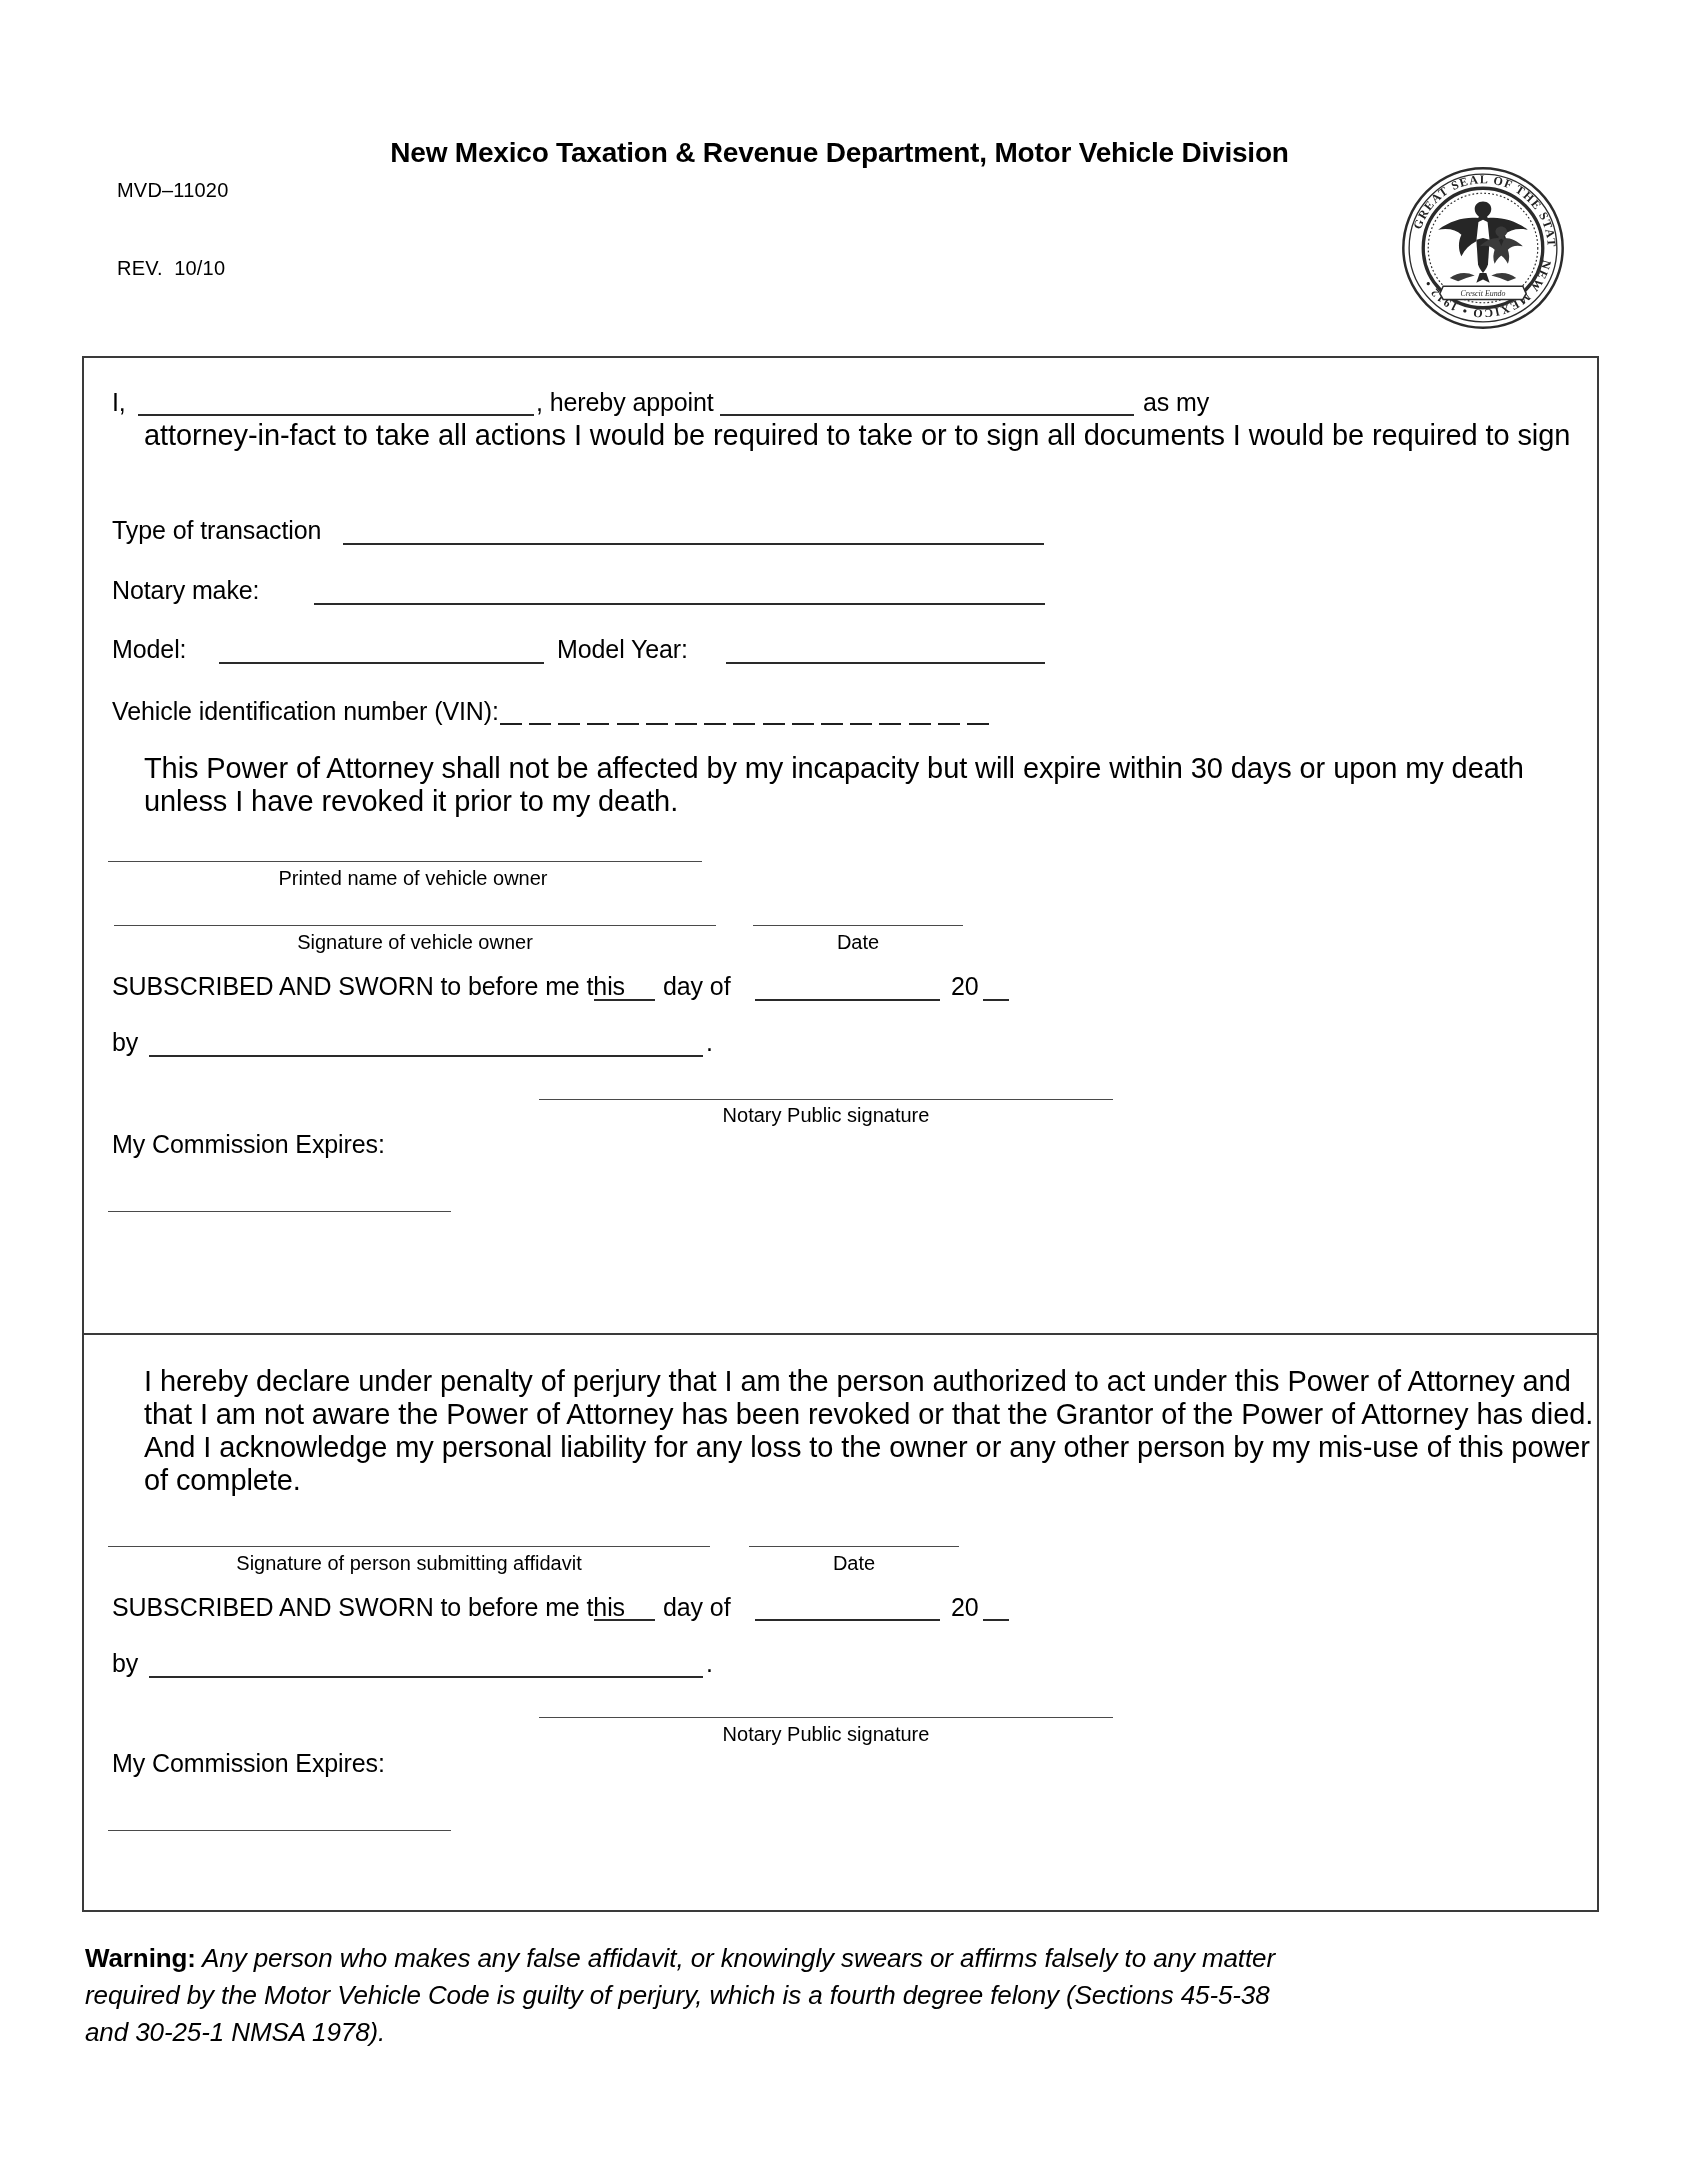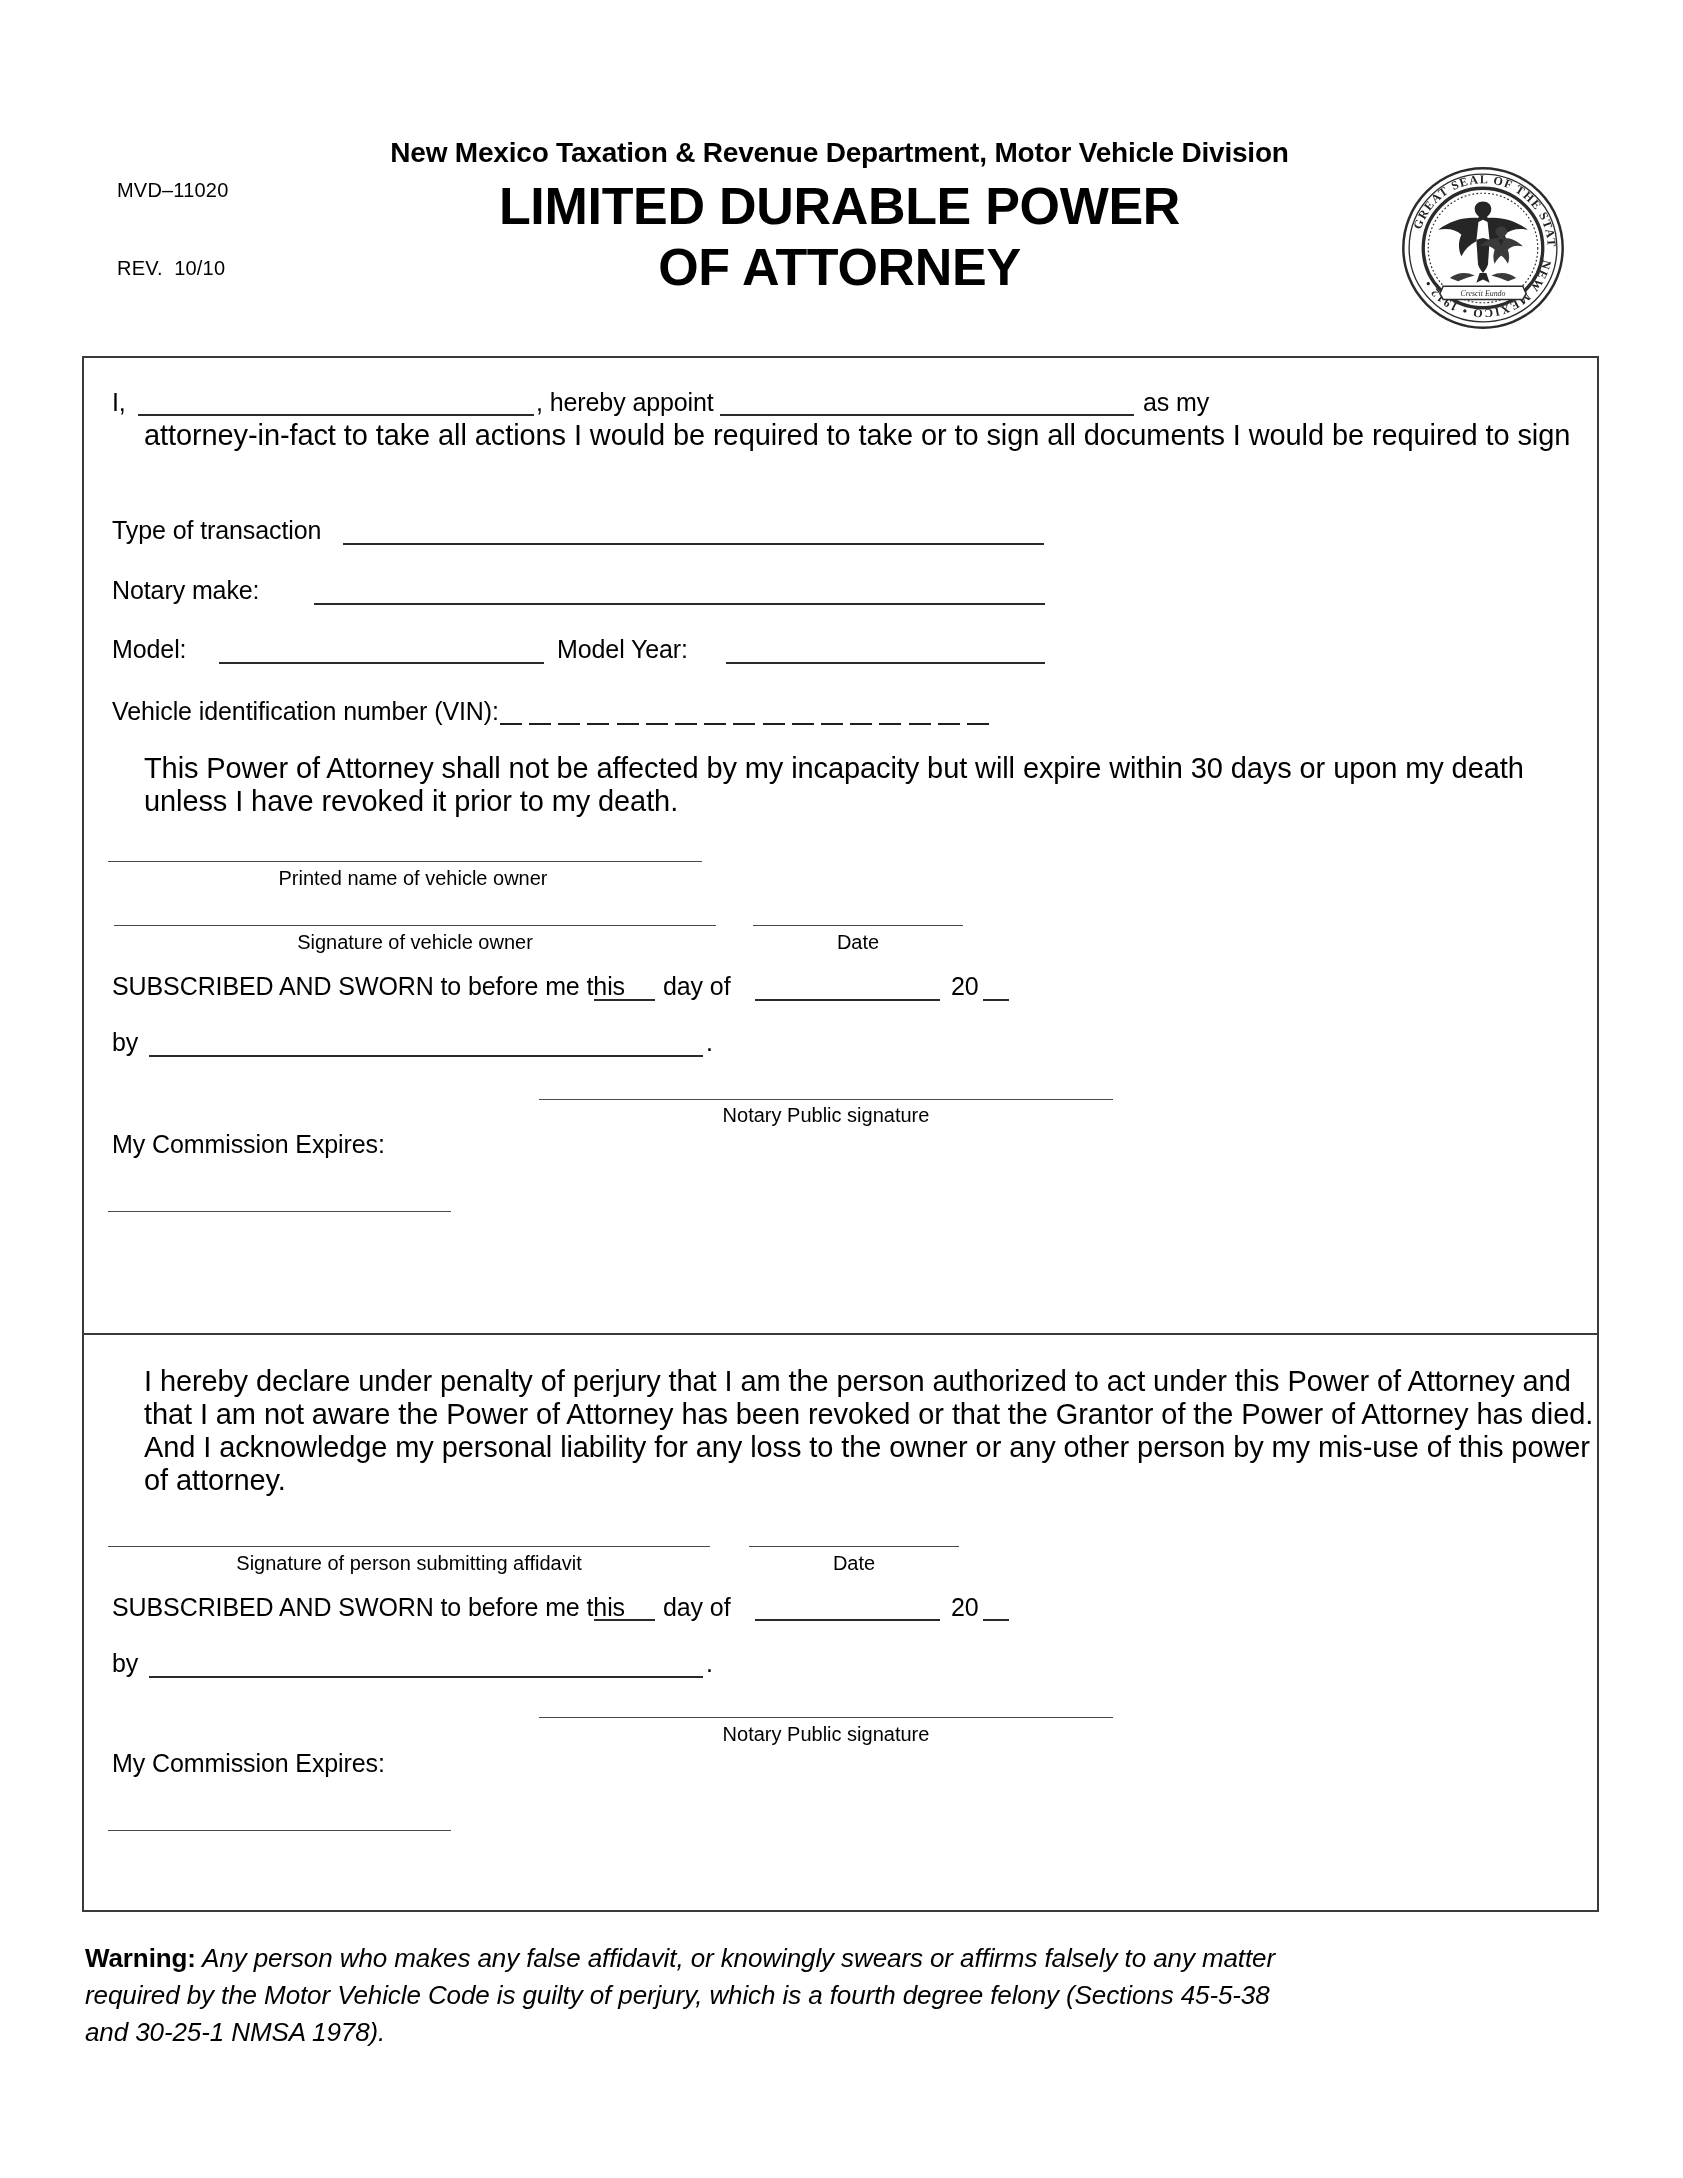--- a/index.html
+++ b/index.html
@@ -204,24 +204,20 @@
   <div class="header">
 
     <div class="form-code">
       <div>MVD–11020</div>
       <div>REV.  10/10</div>
     </div>
 
 
     <div class="dept-title">New Mexico Taxation &amp; Revenue Department, Motor Vehicle Division</div>
 
-    <div class="main-title">
-      <div>LIMITED DURABLE POWER</div>
-      <div>OF ATTORNEY</div>
-    </div>
 
     <svg class="seal" viewBox="0 0 200 200">
       <circle cx="100" cy="100" r="96" fill="none" stroke="#2b2b2b" stroke-width="3"></circle>
       <circle cx="100" cy="100" r="89" fill="none" stroke="#2b2b2b" stroke-width="1.6"></circle>
       <circle cx="100" cy="100" r="72" fill="none" stroke="#2b2b2b" stroke-width="4"></circle>
       <circle cx="100" cy="100" r="66" fill="none" stroke="#2b2b2b" stroke-width="1.4" stroke-dasharray="2.2 2.6"></circle>
       <path id="sealTop" d="M 100 100 m -78,0 a 78,78 0 0,1 156,0" fill="none"></path>
       <path id="sealBot" d="M 100 100 m 74,0 a 74,74 0 0,1 -148,0" fill="none"></path>
       <text font-family="Liberation Serif, serif" font-size="14.5" font-weight="bold" fill="#222" letter-spacing="1.6">
         <textPath href="#sealTop" startOffset="9%">GREAT SEAL OF THE STATE OF</textPath>
@@ -329,21 +325,21 @@
 
     <div class="blk" style="left:28px; top:770px;">My Commission Expires:</div>
     <div class="rule-thin" style="left:24px; top:853px; width:343px;"></div>
 
     <div class="section-divider"></div>
 
     <div class="para" style="left:28px; top:1007px; width:1455px;">
       <div>I hereby declare under penalty of perjury that I am the person authorized to act under this Power of Attorney and</div>
       <div>that I am not aware the Power of Attorney has been revoked or that the Grantor of the Power of Attorney has died.</div>
       <div>And I acknowledge my personal liability for any loss to the owner or any other person by my mis-use of this power</div>
-      <div>of attorney.</div>
+      <div>of complete.</div>
     </div>
 
     <div class="rule-thin" style="left:24px; top:1188px; width:602px;"></div>
     <div class="small" style="left:24px; top:1192px; width:602px; text-align:center;">Signature of person submitting affidavit</div>
     <div class="rule-thin" style="left:665px; top:1188px; width:210px;"></div>
     <div class="small" style="left:665px; top:1192px; width:210px; text-align:center;">Date</div>
 
     <div class="blk" style="left:28px; top:1233px;">SUBSCRIBED AND SWORN to before me this</div>
     <div class="rule" style="left:510px; top:1261px; width:61px;"></div>
     <div class="blk" style="left:579px; top:1233px;">day of</div>

